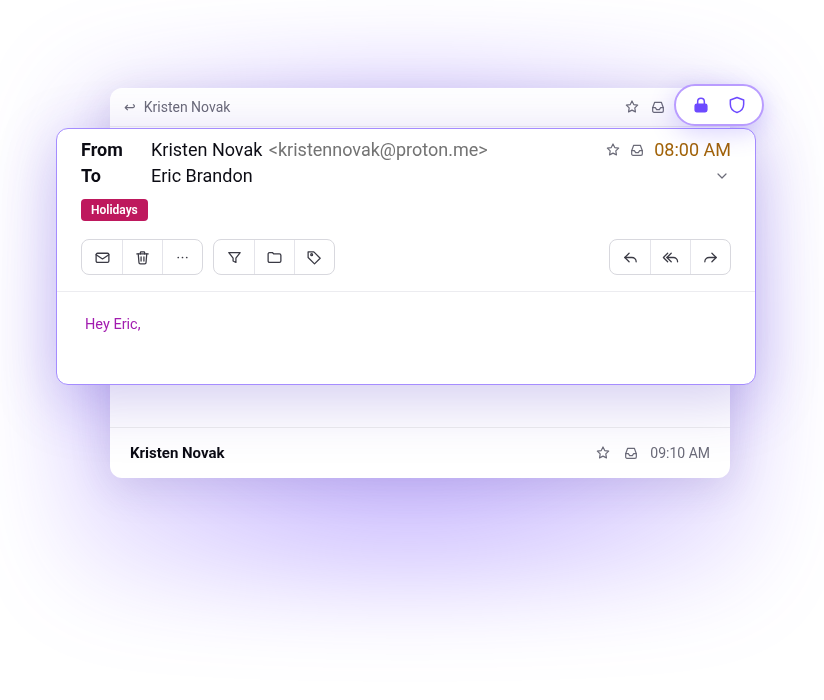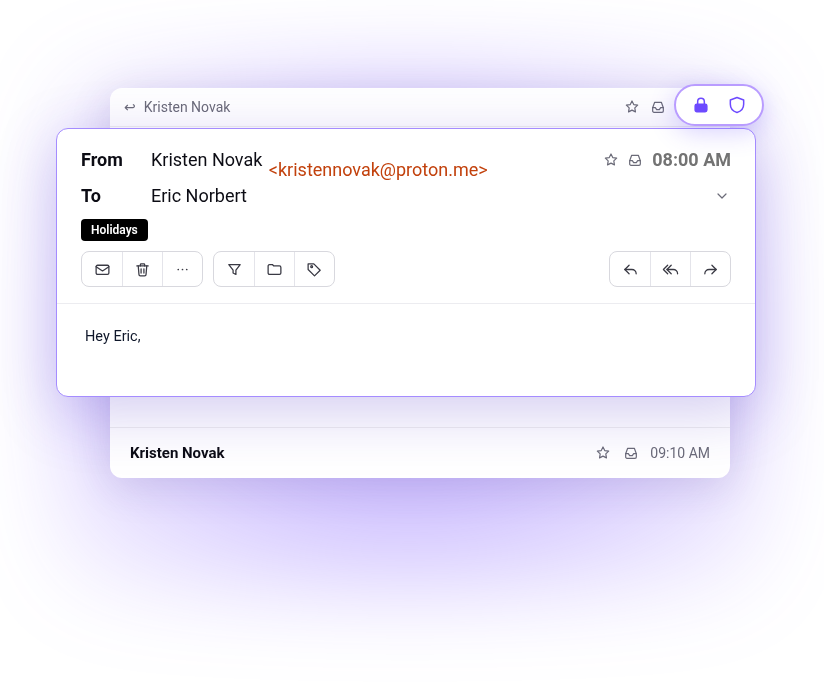--- a/index.html
+++ b/index.html
@@ -88,29 +88,29 @@
   }
   .meta-row {
     display: flex;
     align-items: center;
     padding: 10px 24px 3px 24px;
     font-size: 18px;
   }
   .meta-row .lbl { width: 70px; font-weight: 700; color: #0c0c14; }
   .meta-row .nm { color: #0c0c14; }
   .meta-row .addr { color: #9a9aa6; margin-left: 2px; }
-  .meta-row .addr.purple { color: #c2410c; margin-top: 20px; }
+  .meta-row .addr.purple { color: #737373; }
   .meta-row .spacer { flex: 1; }
-  .meta-row .time { color: #737373; font-weight: bold; }
+  .meta-row .time { color: #a16207; }
   .meta-row .chev { margin-left: 10px; }
 
   .tag {
     display: inline-block;
-    margin: 10px 0 4px 24px;
-    background: #000000;
+    margin: 10px 0 12px 24px;
+    background: #be185d;
     color: #fff;
     font-size: 12px;
     font-weight: 600;
     padding: 4px 10px;
     border-radius: 4px;
   }
 
   .toolbar {
     display: flex;
     align-items: center;
@@ -134,21 +134,21 @@
     color: #3a3a44;
   }
   .btn-group .tbtn + .tbtn { border-left: 1px solid #e4e4ea; }
   .btn-group .tbtn svg { width: 17px; height: 17px; stroke: currentColor; fill: none; stroke-width: 1.8; stroke-linecap: round; stroke-linejoin: round; }
   .toolbar .spacer { flex: 1; }
 
   .body-text {
     padding: 22px 28px 0 28px;
     font-size: 14.5px;
     line-height: 1.55;
-    color: #0f172a;
+    color: #a21caf;
   }
   .body-text p { margin-bottom: 20px; }
 </style>
 </head>
 <body>
 
 <div class="glow"></div>
 
 <div class="back-card">
   <div class="back-header">
@@ -221,21 +221,21 @@
       <svg viewBox="0 0 24 24">
           <path d="M4 13h4l2 3h4l2-3h4"></path>
           <path d="M20 13v5a2 2 0 0 1-2 2H6a2 2 0 0 1-2-2v-5l3-8h10z"></path>
         </svg>
     </span>
     <span class="time" style="margin-left:8px">08:00 AM</span>
   </div>
 
   <div class="meta-row" style="padding-top:2px">
     <span class="lbl">To</span>
-    <span class="nm">Eric Norbert</span>
+    <span class="nm">Eric Brandon</span>
     <span class="spacer"></span>
     <span class="icon chev">
       <svg viewBox="0 0 24 24">
           <path d="M6 9l6 6 6-6"></path>
         </svg>
     </span>
   </div>
 
   <span class="tag">Holidays</span>
 

